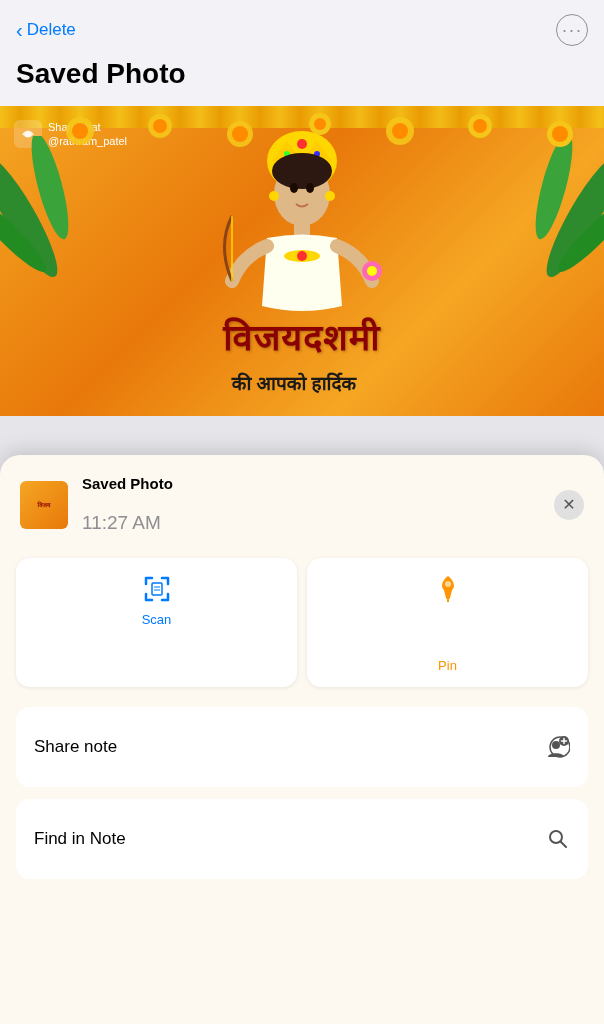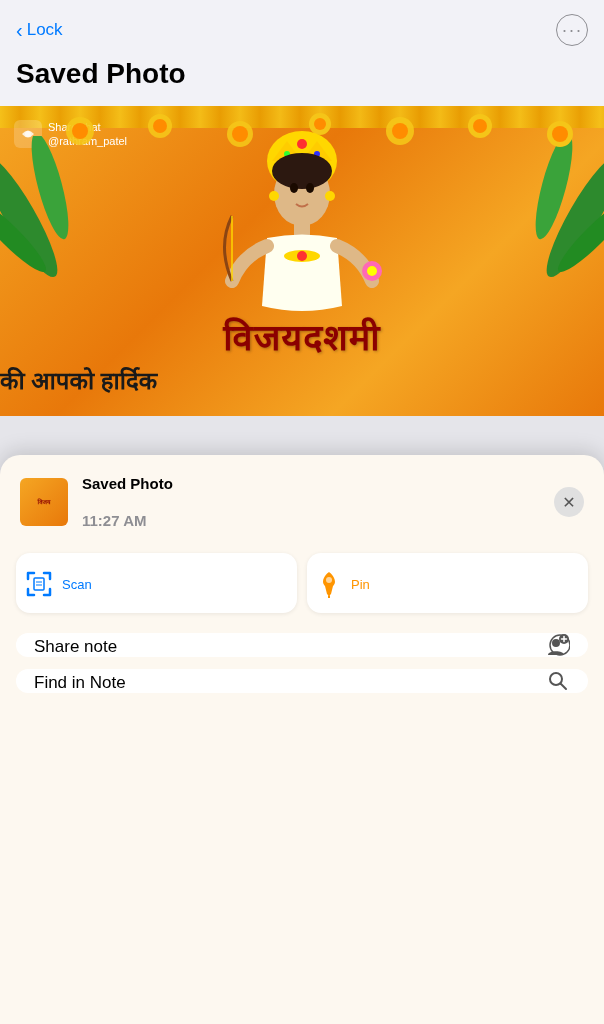--- a/index.html
+++ b/index.html
@@ -114,22 +114,22 @@
       font-weight: 900;
       color: #8b0000;
       text-shadow: 1px 1px 3px rgba(0,0,0,0.3);
       letter-spacing: 1px;
     }
     .hindi-text-sub {
       position: absolute;
       bottom: 20px;
       left: 0;
       right: 16px;
-      text-align: left;
-      font-size: 24px;
+      text-align: center;
+      font-size: 19px;
       color: #1a1a1a;
       font-weight: 600;
     }
 
     
     .bottom-sheet {
       position: absolute;
       bottom: 0;
       left: 0;
       right: 0;
@@ -167,24 +167,23 @@
       font-weight: 700;
       text-align: center;
       padding: 4px;
     }
     .note-info-title {
       font-size: 15px;
       font-weight: 600;
       color: #000;
     }
     .note-info-time {
-      font-size: 15px;
+      font-size: 19px;
       color: #8e8e93;
       margin-top: 20px;
-      font-weight: bold;
     }
     .close-btn {
       width: 30px;
       height: 30px;
       border-radius: 50%;
       background: #e0e0e0;
       display: flex;
       align-items: center;
       justify-content: center;
       cursor: pointer;
@@ -198,32 +197,32 @@
       display: flex;
       gap: 10px;
       margin-bottom: 20px;
     }
     .action-btn {
       flex: 1;
       background: #fff;
       border-radius: 14px;
       padding: 16px 8px 14px;
       display: flex;
-      flex-direction: row;
+      flex-direction: column;
       align-items: center;
       gap: 8px;
       cursor: pointer;
       box-shadow: 0 1px 4px rgba(0,0,0,0.08);
     }
     .action-btn-label {
       font-size: 13px;
       font-weight: 500;
     }
     .scan-color { color: #007aff; }
-    .pin-color { color: #ff9500; }
+    .pin-color { color: #ff9500; margin-top: 48px; }
     .lock-color { color: #5856d6; }
     .delete-color { color: #ff3b30; }
 
     
     .scan-icon-svg {
       width: 30px;
       height: 30px;
     }
 
     
@@ -246,23 +245,23 @@
 
     
     .menu-section {
       background: #fff;
       border-radius: 14px;
       margin-bottom: 12px;
       overflow: hidden;
     }
     .menu-item {
       display: flex;
-      align-items: flex-end;
+      align-items: center;
       justify-content: space-between;
-      padding: 0 18px;
+      padding: 28px 18px;
       cursor: pointer;
       border-bottom: 1px solid #f0f0f0;
     }
     .menu-item:last-child {
       border-bottom: none;
     }
     .menu-item-label {
       font-size: 17px;
       color: #000;
     }
@@ -278,21 +277,21 @@
     svg.leaf-svg {
       position: absolute;
     }
   </style>
 </head>
 <body>
 
 <div class="nav-bar">
   <div class="nav-back">
     <span class="nav-back-chevron">‹</span>
-    <span>Lock</span>
+    <span>Delete</span>
   </div>
   <div class="nav-more-btn">
     <span>···</span>
   </div>
 </div>
 
 <div class="page-title-area">
   <h1 class="page-title">Saved Photo</h1>
 </div>
 

